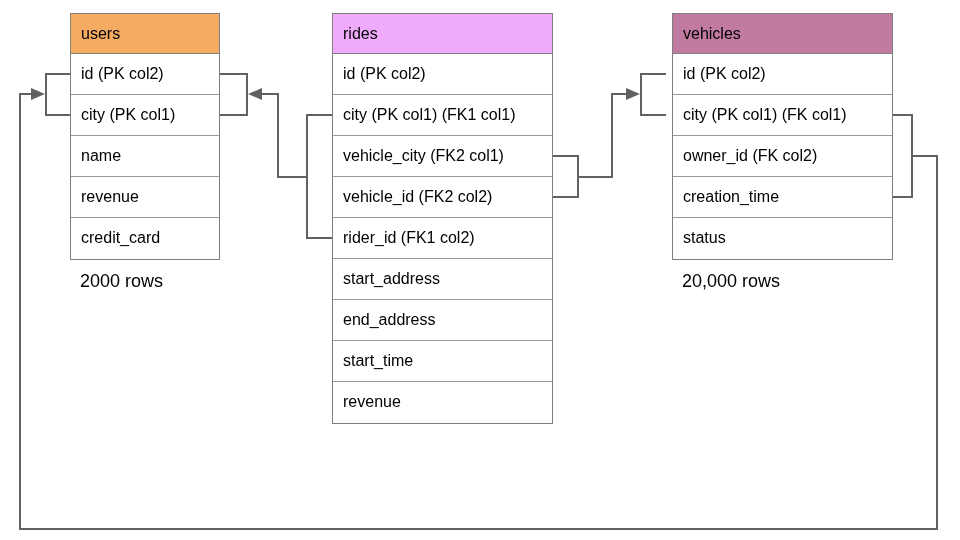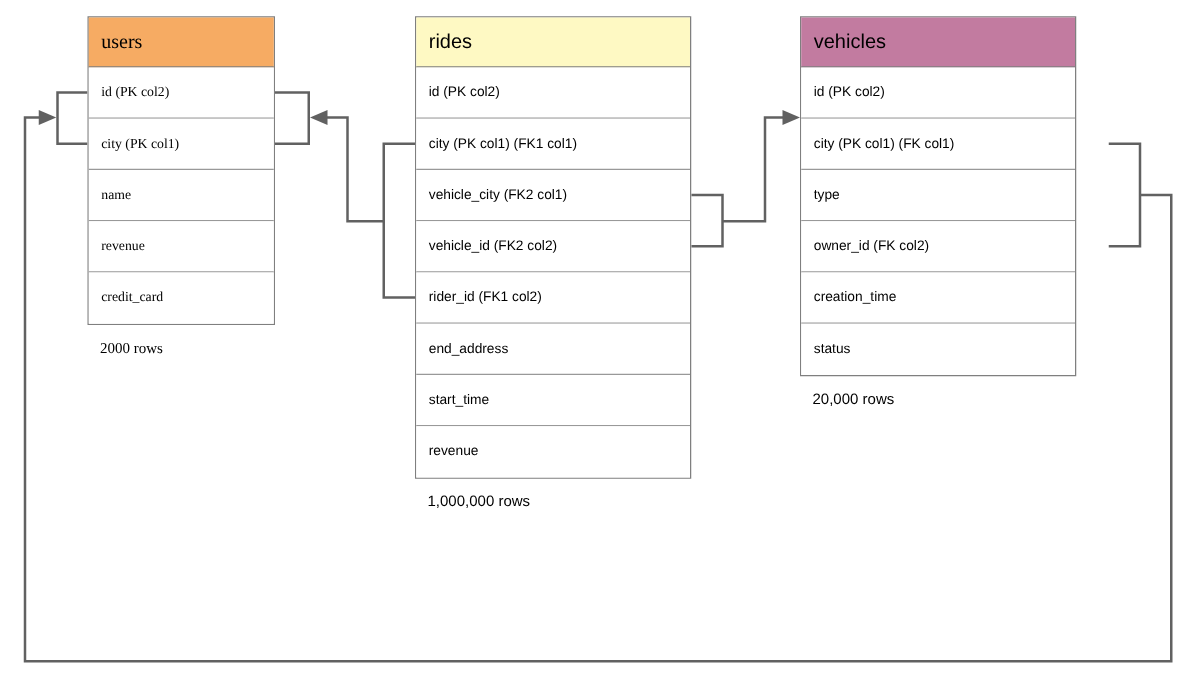--- a/index.html
+++ b/index.html
@@ -8,29 +8,29 @@
   .canvas { position:relative; width:960px; height:540px; background:#fff; overflow:hidden; }
 
   .connectors { position:absolute; left:0; top:0; width:960px; height:540px; }
   .connectors polyline { fill:none; stroke:var(--connector-color); stroke-width:2; }
   .connectors polygon  { fill:var(--connector-color); stroke:none; }
 
   .table-wrap { position:absolute; }
   .er-table { background:#fff; border:1px solid #7f7f7f; box-sizing:border-box; }
   .thead { height:40px; line-height:40px; padding:0 10px; font-size:16px;
            border-bottom:1px solid #7f7f7f; box-sizing:border-box; white-space:nowrap; }
-  .trow  { height:41px; line-height:40px; padding:0 10px; font-size:11px;
+  .trow  { height:41px; line-height:40px; padding:0 10px; font-size:16px;
            border-bottom:1px solid #999999; box-sizing:border-box; white-space:nowrap;
            background:#fff; }
   .trow:last-child { border-bottom:none; }
-  .tfoot { margin-top:11px; padding-left:10px; font-size:12px; }
+  .tfoot { margin-top:11px; padding-left:10px; font-size:18px; }
 
-  #t-users    { left:70px;  top:13px; width:150px;font-family:Liberation Serif, serif; }
+  #t-users    { left:70px;  top:13px; width:150px; }
   #t-rides    { left:332px; top:13px; width:221px; }
-  #t-vehicles { left:640px; top:13px; width:221px; }
+  #t-vehicles { left:672px; top:13px; width:221px; }
 </style>
 </head>
 <body>
 
 <div class="canvas">
 
   <svg class="connectors" viewBox="0 0 960 540" xmlns="http://www.w3.org/2000/svg">
 
     <g>
       <polyline points="332,115 307,115 307,238 332,238"></polyline>
@@ -63,42 +63,41 @@
           <div class="trow">name</div>
           <div class="trow">revenue</div>
           <div class="trow">credit_card</div>
         </div>
     </div>
     <div class="tfoot">2000 rows</div>
   </div>
 
   <div class="table-wrap" id="t-rides">
     <div class="er-table">
-      <div class="thead" style="background: #fef9c3;">rides</div>
+      <div class="thead" style="background: #f0abfc;">rides</div>
       <div>
           <div class="trow">id (PK col2)</div>
           <div class="trow">city (PK col1) (FK1 col1)</div>
           <div class="trow">vehicle_city (FK2 col1)</div>
           <div class="trow">vehicle_id (FK2 col2)</div>
           <div class="trow">rider_id (FK1 col2)</div>
+          <div class="trow">start_address</div>
           <div class="trow">end_address</div>
           <div class="trow">start_time</div>
           <div class="trow">revenue</div>
         </div>
     </div>
-    <div class="tfoot">1,000,000 rows</div>
   </div>
 
   <div class="table-wrap" id="t-vehicles">
     <div class="er-table">
       <div class="thead" style="background: rgb(194, 123, 160);">vehicles</div>
       <div>
           <div class="trow">id (PK col2)</div>
           <div class="trow">city (PK col1) (FK col1)</div>
-          <div class="trow">type</div>
           <div class="trow">owner_id (FK col2)</div>
           <div class="trow">creation_time</div>
           <div class="trow">status</div>
         </div>
     </div>
     <div class="tfoot">20,000 rows</div>
   </div>
 
 </div>
 

